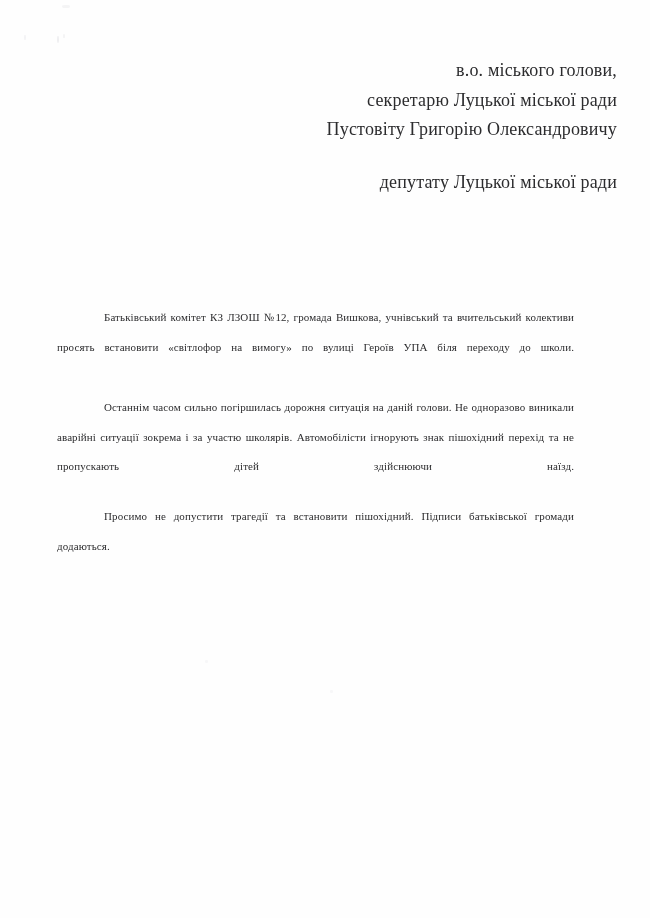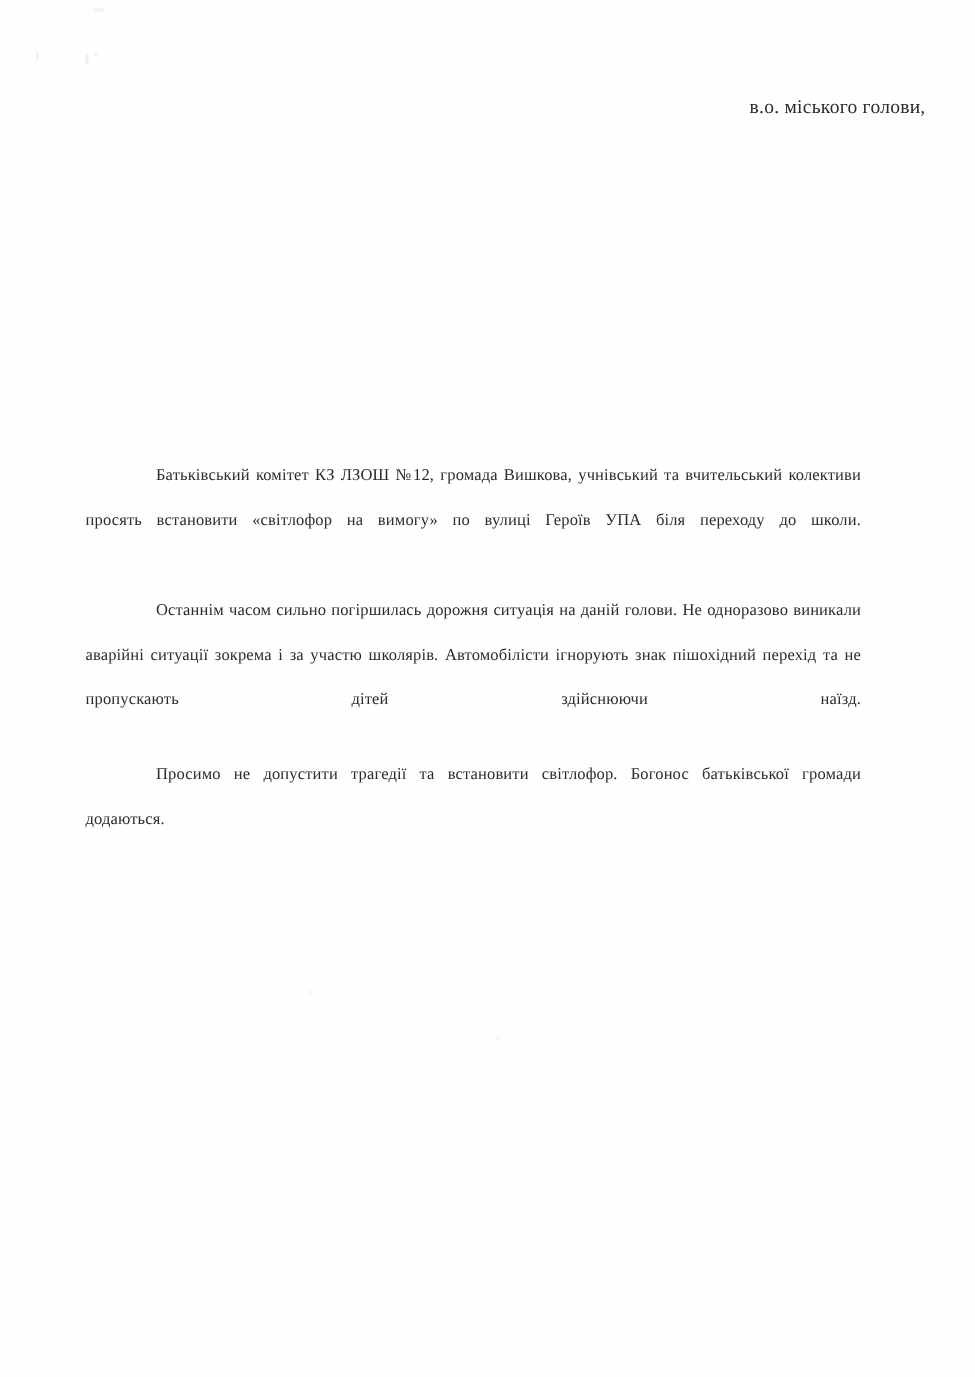--- a/index.html
+++ b/index.html
@@ -38,21 +38,21 @@
   .addressee-block {
     position: absolute;
     right: 33px;
     text-align: right;
     width: 520px;
   }
   .addressee-block.block-1 { top: 56px; }
   .addressee-block.block-2 { top: 168px; }
 
   .addressee-line {
-    font-size: 13px;
+    font-size: 18px;
     line-height: 29.6px;
     letter-spacing: .18px;
     white-space: nowrap;
   }
 
   .body-block {
     position: absolute;
     left: 57px;
     width: 517px;
   }
@@ -84,30 +84,33 @@
 
   <span class="speck s1"></span>
   <span class="speck s2"></span>
   <span class="speck s3"></span>
   <span class="speck s4"></span>
   <span class="speck s5"></span>
   <span class="speck s6"></span>
 
   <div class="addressee-block block-1">
     <div class="addressee-line">в.о. міського голови,</div>
+    <div class="addressee-line">секретарю Луцької міської ради</div>
+    <div class="addressee-line">Пустовіту Григорію Олександровичу</div>
   </div>
 
   <div class="addressee-block block-2">
+    <div class="addressee-line">депутату Луцької міської ради</div>
   </div>
 
   <div class="body-block para-1">
     <p class="body-para">Батьківський комітет КЗ ЛЗОШ №12, громада Вишкова, учнівський та вчительський колективи просять встановити «світлофор на вимогу» по вулиці Героїв УПА біля переходу до школи.</p>
   </div>
 
   <div class="body-block para-2">
     <p class="body-para">Останнім часом сильно погіршилась дорожня ситуація на даній голови. Не одноразово виникали аварійні ситуації зокрема і за участю школярів. Автомобілісти ігнорують знак пішохідний перехід та не пропускають дітей здійснюючи наїзд.</p>
   </div>
 
   <div class="body-block para-3">
-    <p class="body-para">Просимо не допустити трагедії та встановити світлофор. Богонос батьківської громади додаються.</p>
+    <p class="body-para">Просимо не допустити трагедії та встановити пішохідний. Підписи батьківської громади додаються.</p>
   </div>
 
 </div>
 
 </body></html>

